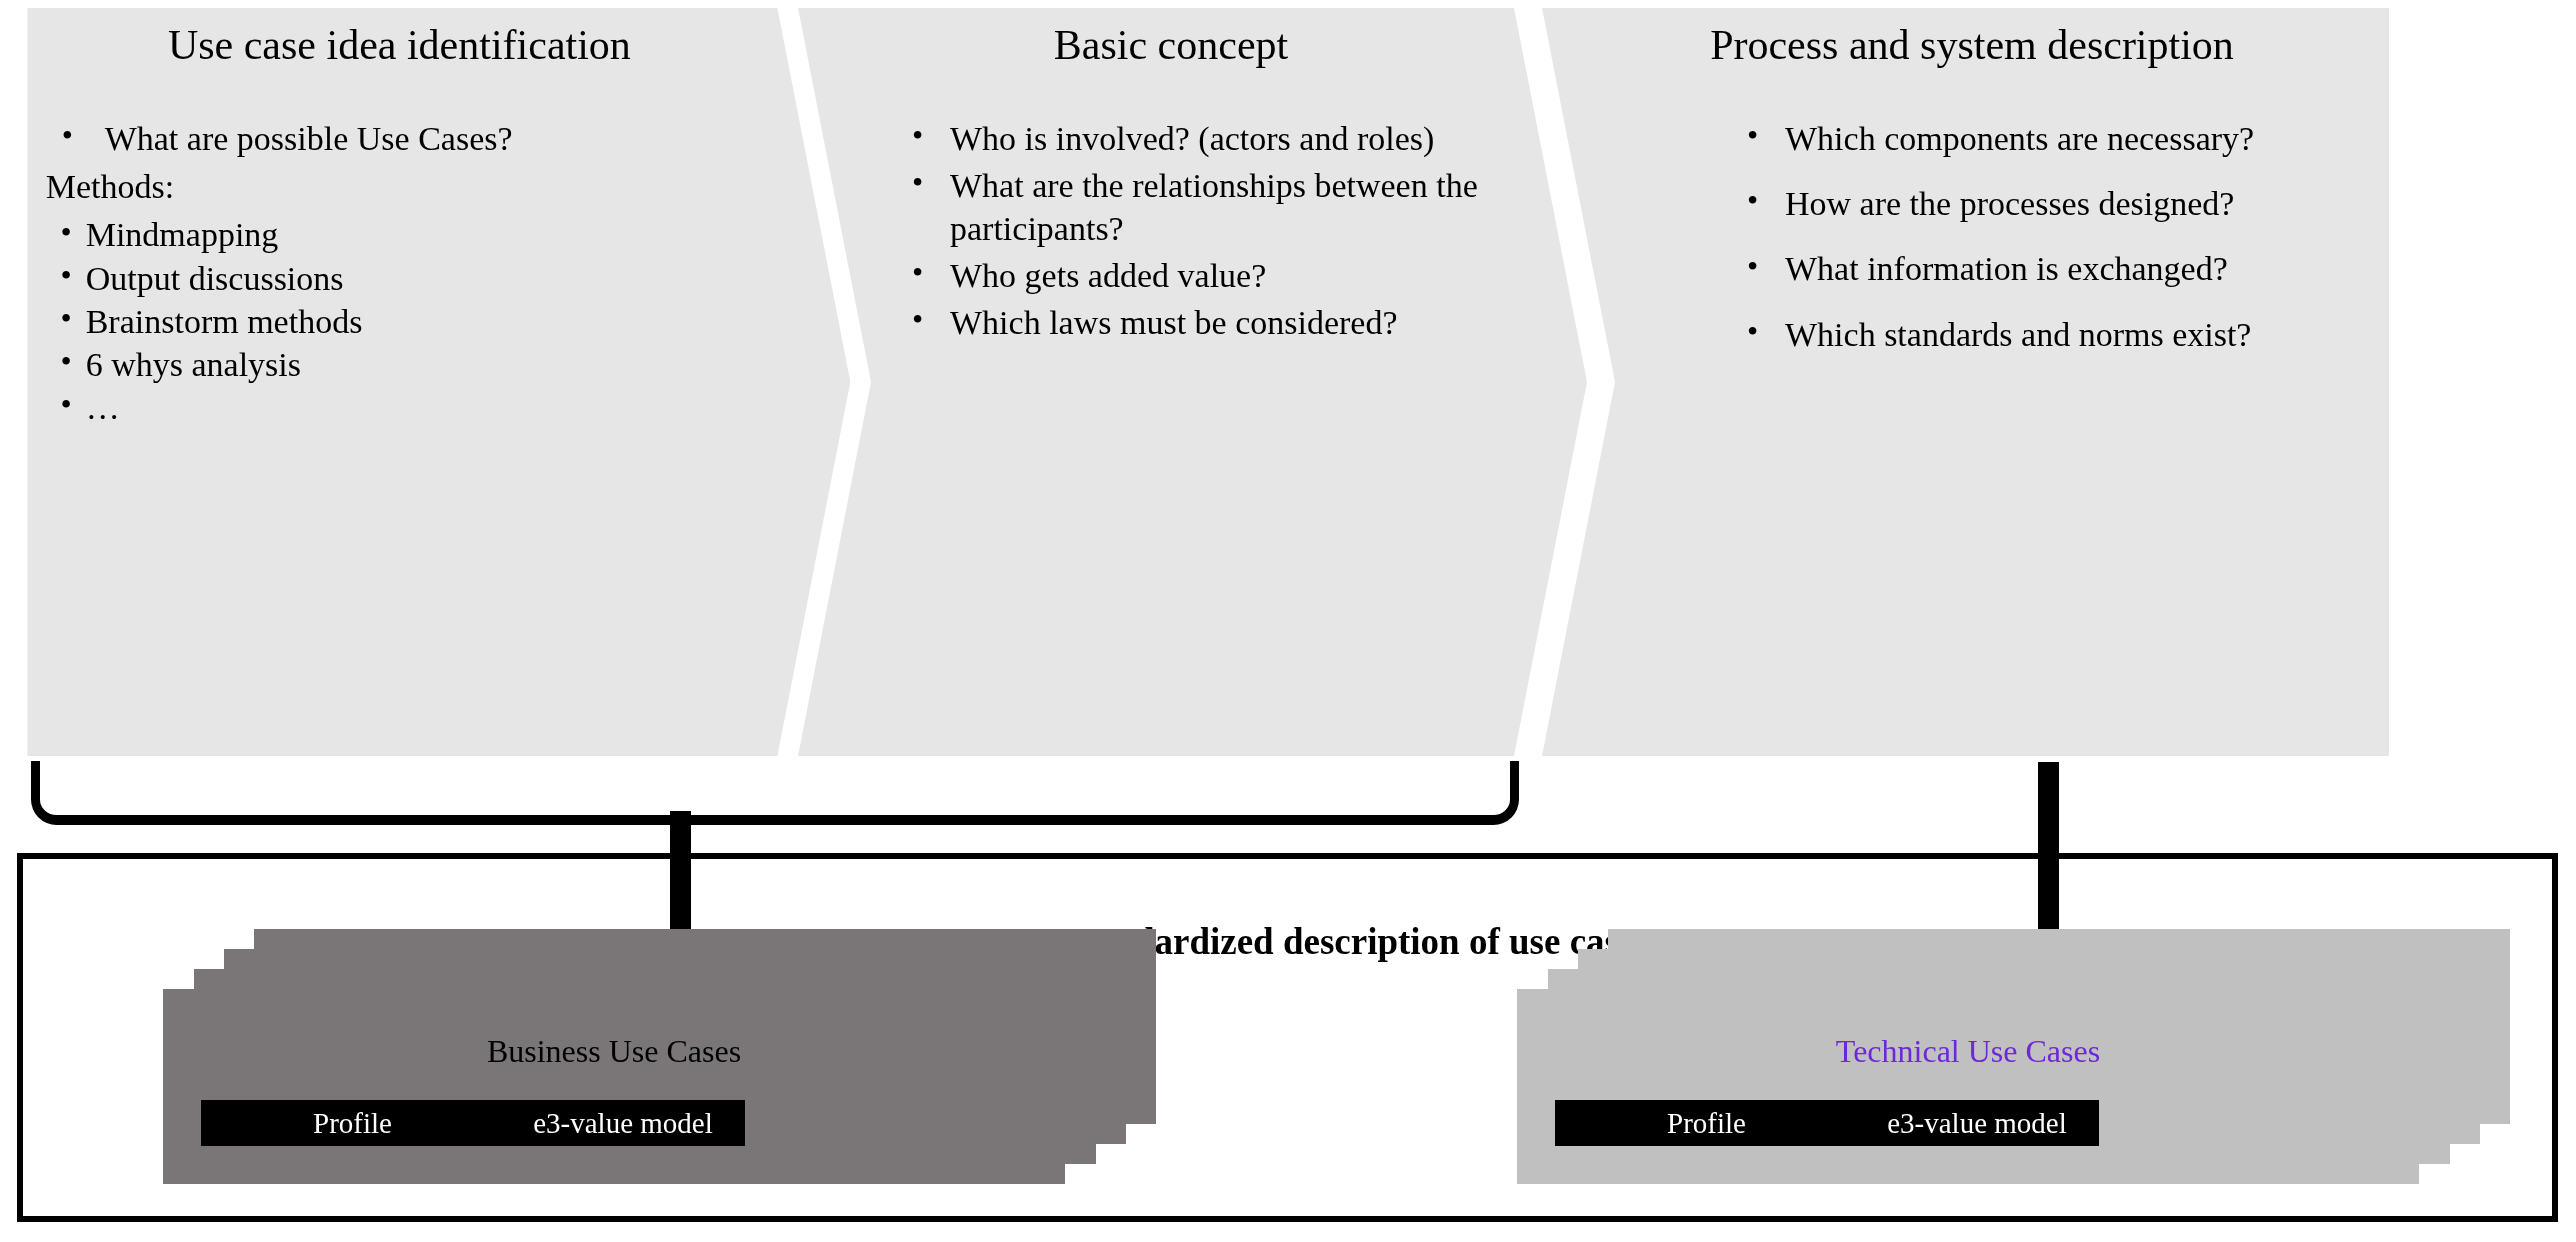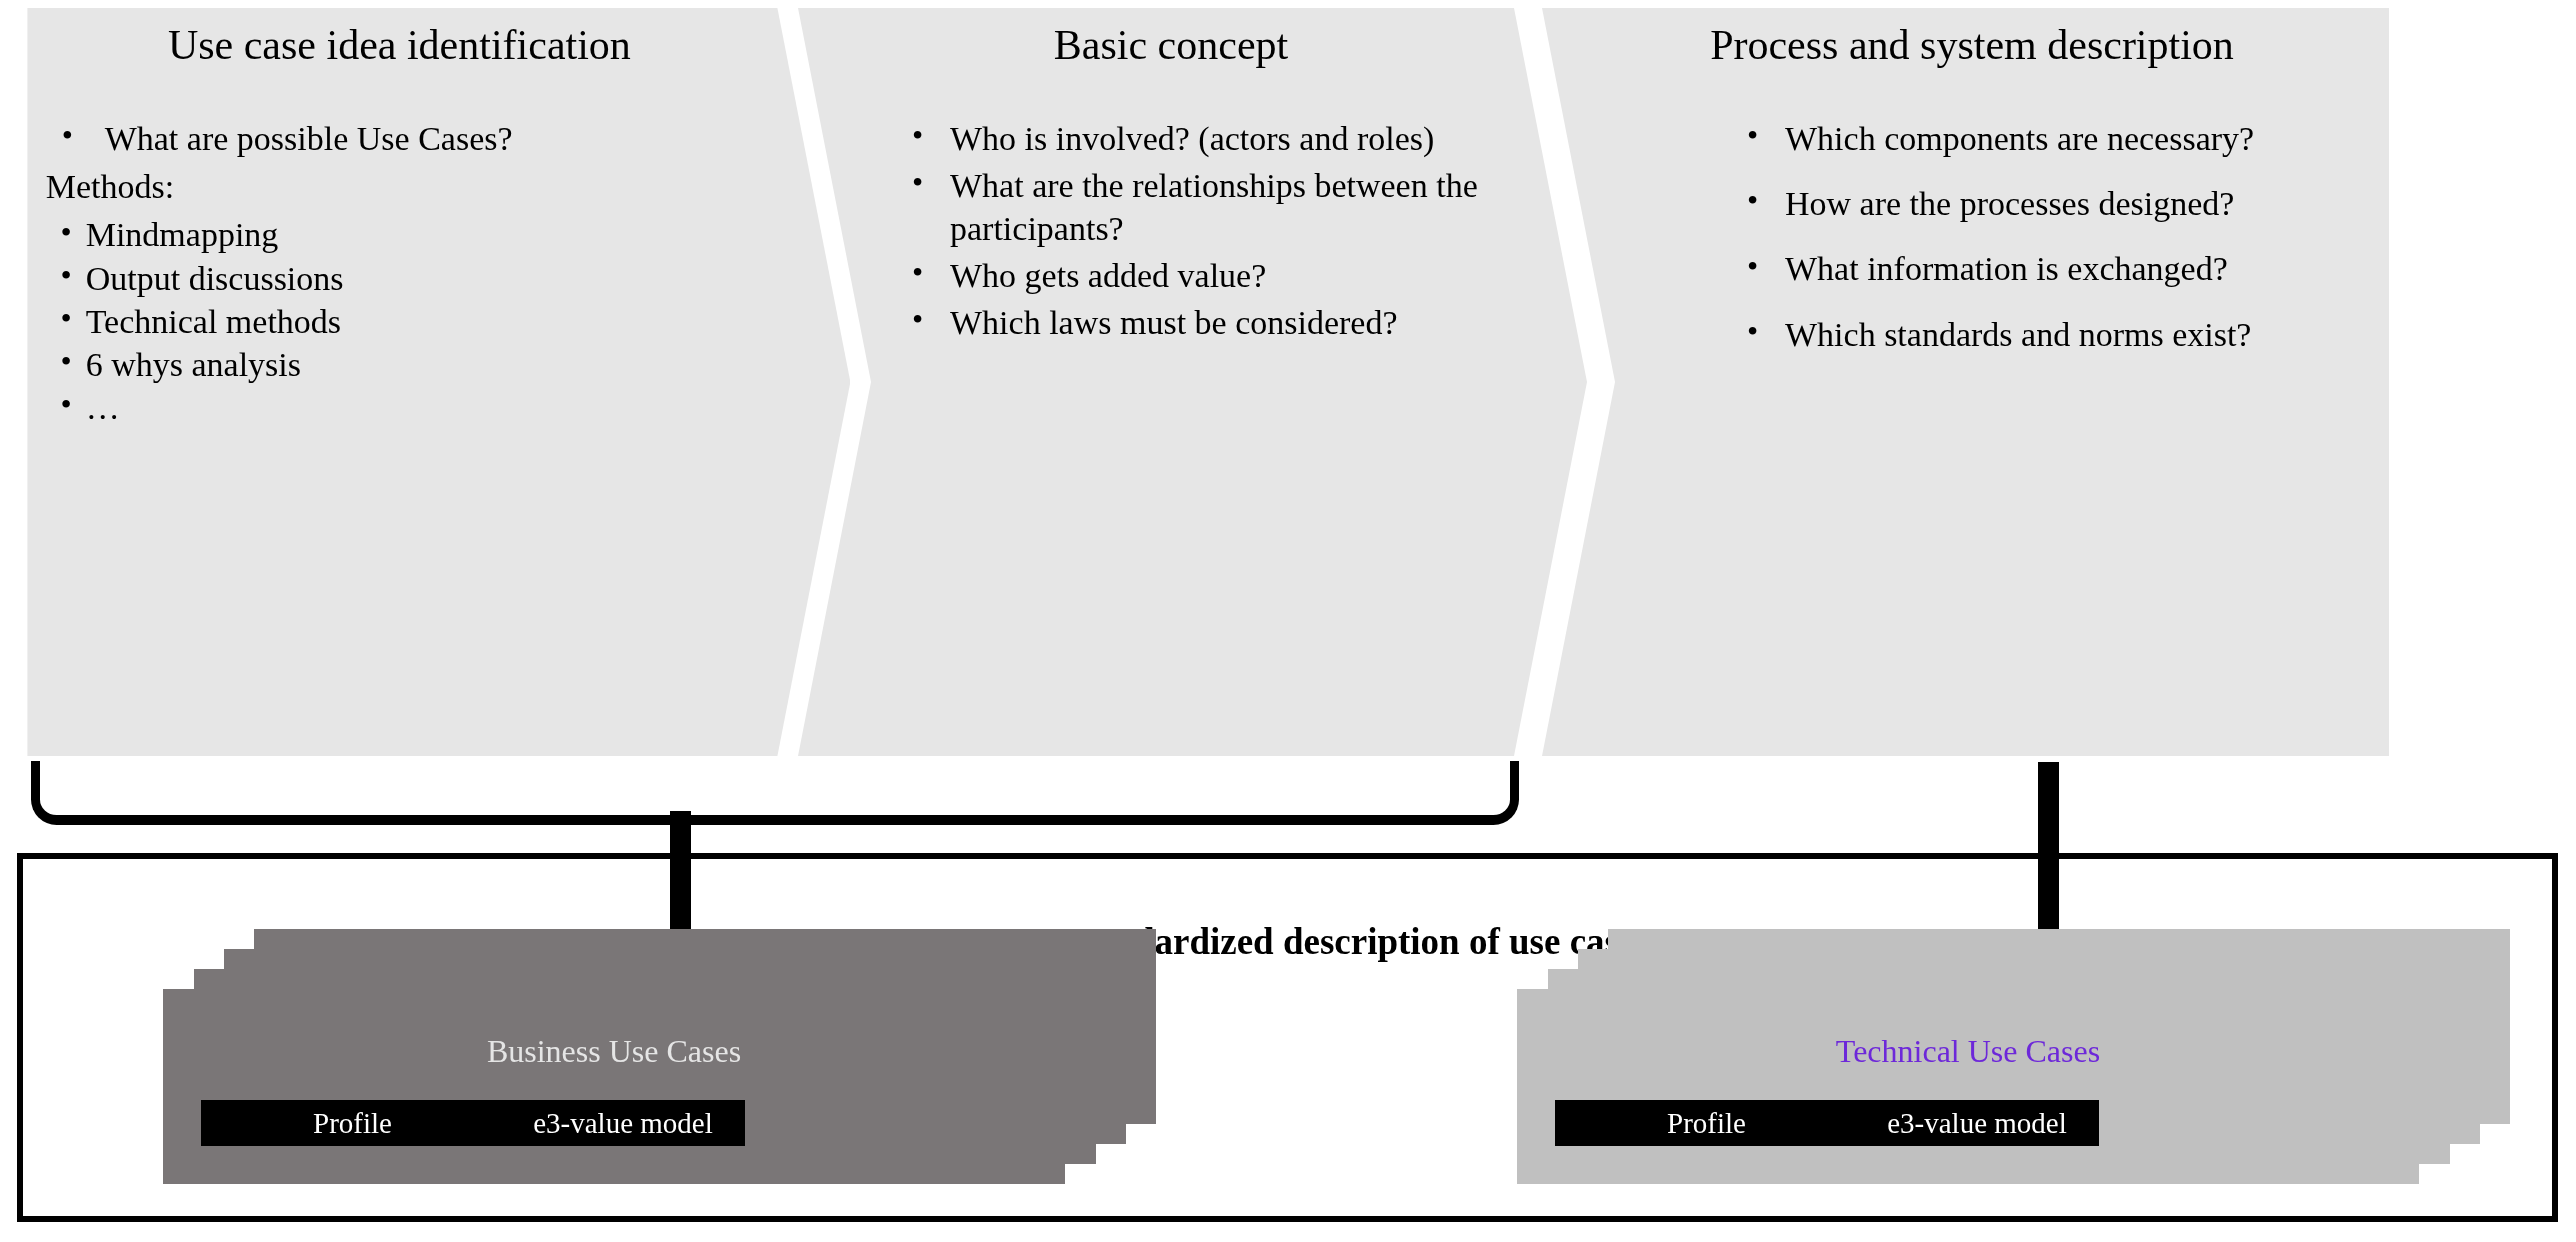--- a/index.html
+++ b/index.html
@@ -79,21 +79,21 @@
   #stack-business .card{background:#7a7677;}
   #stack-technical .card{background:#c0c0c0;}
 
   .card.b3{left:91px;top:0px;   width:902px;height:195px;}
   .card.b2{left:61px;top:20px;  width:902px;height:195px;}
   .card.b1{left:30.5px; top:40px;  width:902px;height:195px;}
   .card.front{left:0;   top:60px; width:902px;height:195px;}
 
   .card-title{position:absolute;left:0;right:0;top:44px;text-align:center;
      font-size:32px;}
-  #stack-business .card-title{color:#e5e5e5;}
+  #stack-business .card-title{color:#000000;}
   #stack-technical .card-title{color:#6d28d9;}
 
   .chip{position:absolute;background:#000;color:#fff;font-size:29px;
      display:flex;align-items:center;justify-content:center;height:46px;padding-left:45px;}
   .chip-profile{left:38px;top:111px;width:213px;}
   .chip-e3{left:293px;top:111px;width:244px;}
   #stack-technical .chip-profile{left:38px;width:213px;}
   #stack-technical .chip-e3{left:293px;width:244px;}
 </style>
 </head>
@@ -104,21 +104,21 @@
   <div class="panel" id="panel-1">
     <div class="panel-title">Use case idea identification</div>
     <div class="panel-body">
       <ul>
         <li>What are possible Use Cases?</li>
       </ul>
       <div class="plain">Methods:</div>
       <ul class="tight">
         <li>Mindmapping</li>
         <li>Output discussions</li>
-        <li>Technical methods</li>
+        <li>Brainstorm methods</li>
         <li>6 whys analysis</li>
         <li>…</li>
       </ul>
     </div>
   </div>
 
   <div class="panel" id="panel-2">
     <div class="panel-title">Basic concept</div>
     <div class="panel-body">
       <ul>

